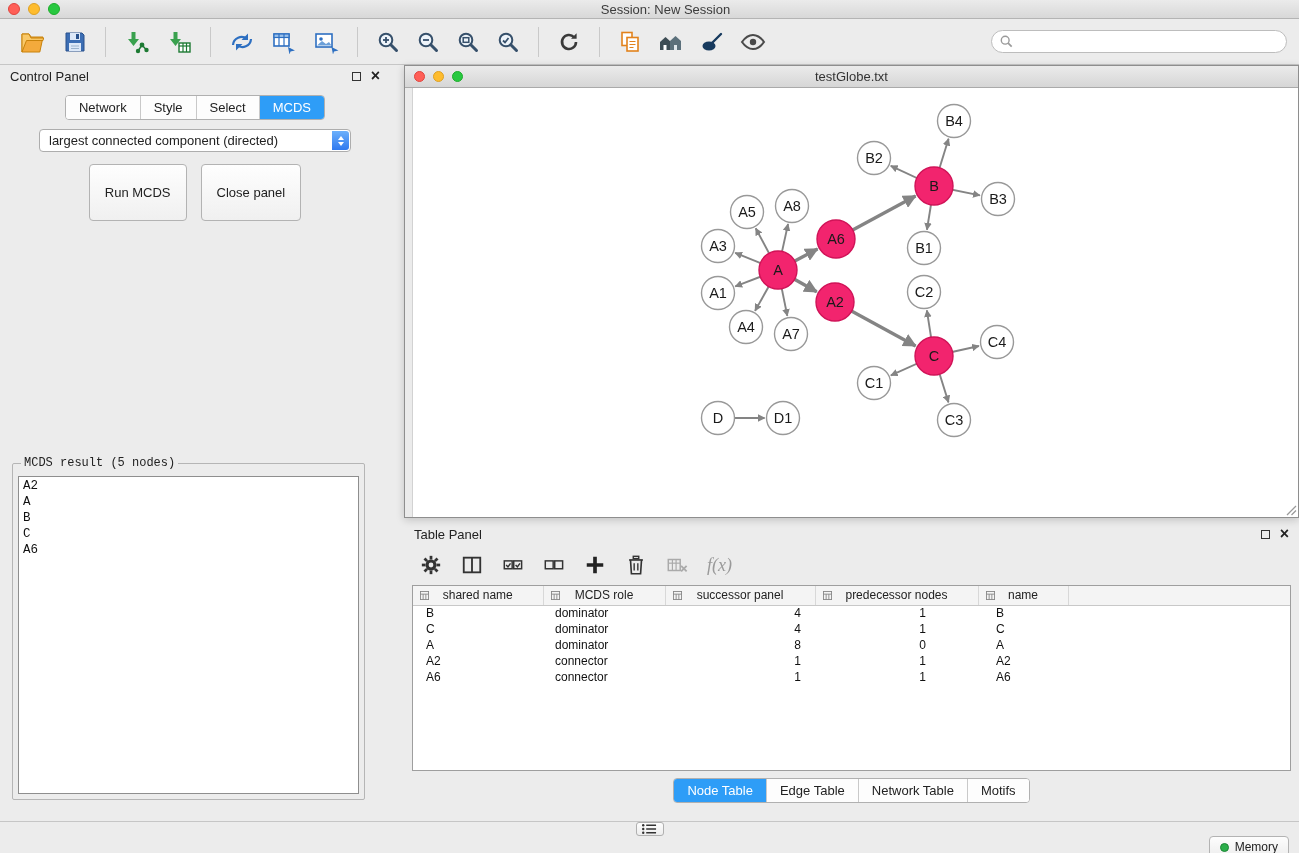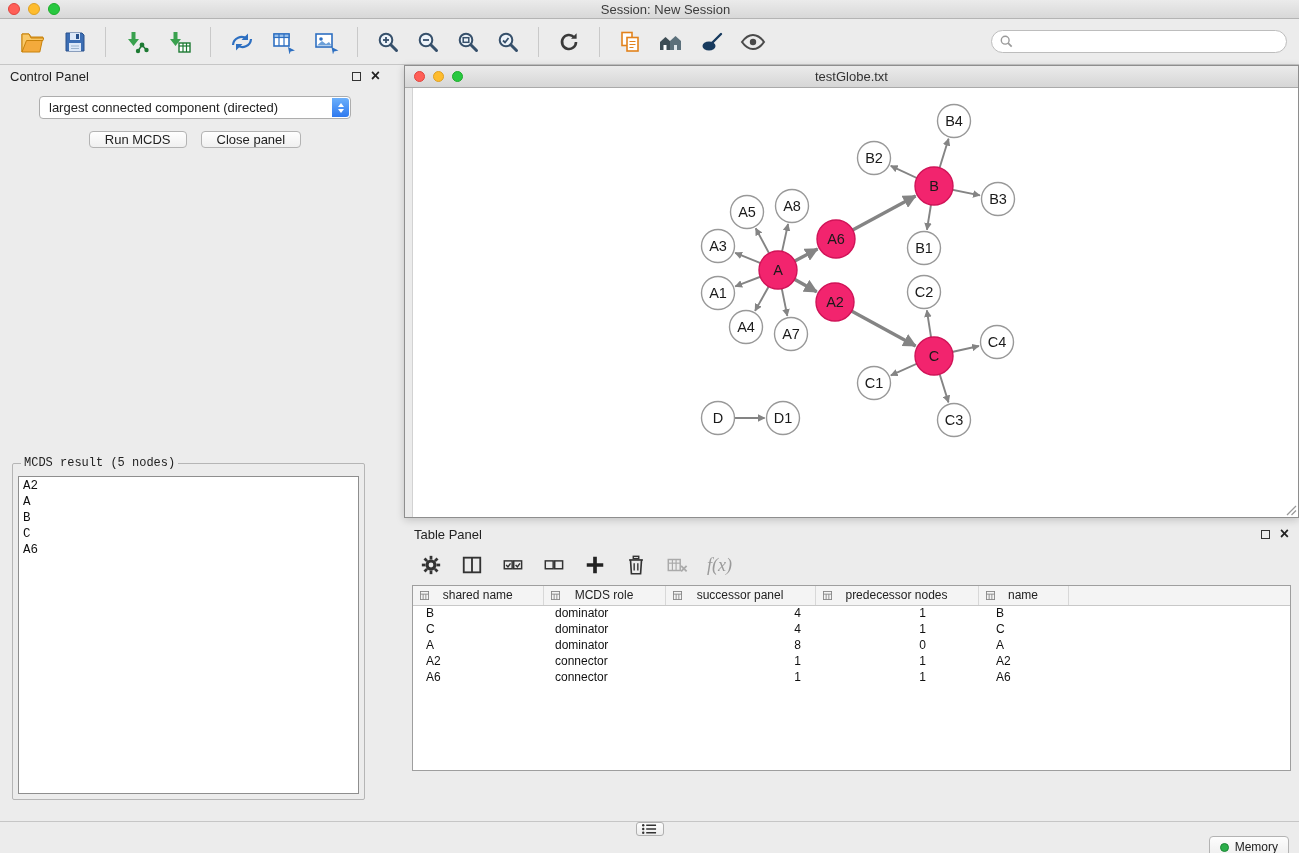--- a/index.html
+++ b/index.html
@@ -65,21 +65,21 @@
     position:absolute; right:1px; top:1px; bottom:1px; width:17px;
     background:linear-gradient(#6cb0fb,#2f79ef); border-radius:0 3px 3px 0;
     display:flex; flex-direction:column; align-items:center; justify-content:center; gap:2px;
   }
   .tri-up { width:0; height:0; border-left:3.5px solid transparent; border-right:3.5px solid transparent; border-bottom:4px solid #fff; }
   .tri-down { width:0; height:0; border-left:3.5px solid transparent; border-right:3.5px solid transparent; border-top:4px solid #fff; }
   .btn-row { display:flex; justify-content:center; gap:14px; margin-top:12px; }
   .btn {
     font-family:"Liberation Sans",sans-serif; font-size:13px; color:#222;
     background:linear-gradient(#fefefe,#f0f0f0); border:1px solid #b3b3b3;
-    border-radius:4px; padding:0 15px; cursor:pointer;
+    border-radius:4px; padding:20px 15px; cursor:pointer;
   }
   .result-box {
     position:absolute; left:12px; top:391px; width:353px; height:344px;
     border:1px solid #b5b5b5; border-radius:2px; padding:6px 5px 5px 5px;font-family:Liberation Mono, monospace;
   }
   .result-box legend { font-size:12px; color:#222; padding:0 3px; margin-left:3px; }
   .result-list {
     width:100%; height:100%; background:#fff; border:1px solid #8e8e8e;
     overflow:auto; padding:1px 4px; font-size:12.5px; line-height:16px; color:#111;
   }
@@ -293,20 +293,28 @@
 
   <div class="main">
 
     <div class="control-panel">
       <div class="panel-header">
         <span>Control Panel</span>
         <span class="panel-btns">
           <span class="float-btn"></span>
           <span class="close-btn">×</span>
         </span>
+      </div>
+      <div class="seg-tabs">
+        <span class="seg-wrap" id="cp-tabs">
+            <span class="seg">Network</span>
+            <span class="seg">Style</span>
+            <span class="seg">Select</span>
+            <span class="seg active">MCDS</span>
+          </span>
       </div>
       <div class="dropdown">
         <span>largest connected component (directed)</span>
         <span class="stepper">
             <span class="tri-up"></span>
             <span class="tri-down"></span>
           </span>
       </div>
       <div class="btn-row">
         <button class="btn">Run MCDS</button>
@@ -596,20 +604,28 @@
                 <td class="col0">A6</td>
                 <td class="col1">connector</td>
                 <td class="col2">1</td>
                 <td class="col3">1</td>
                 <td class="col4">A6</td>
                 <td class="colF"></td>
               </tr>
             </tbody>
         </table>
       </div>
+      <div class="tp-tabs">
+        <span class="seg-wrap" id="tp-tabs">
+            <span class="seg active">Node Table</span>
+            <span class="seg">Edge Table</span>
+            <span class="seg">Network Table</span>
+            <span class="seg">Motifs</span>
+          </span>
+      </div>
     </div>
 
   </div>
 
   <div class="statusbar">
     <span class="list-btn">
       <svg width="15" height="12" viewBox="0 0 16 12">
           <g stroke="#333" stroke-width="1.6">
             <line x1="4.5" y1="2" x2="15" y2="2"></line>
             <line x1="4.5" y1="6" x2="15" y2="6"></line>

